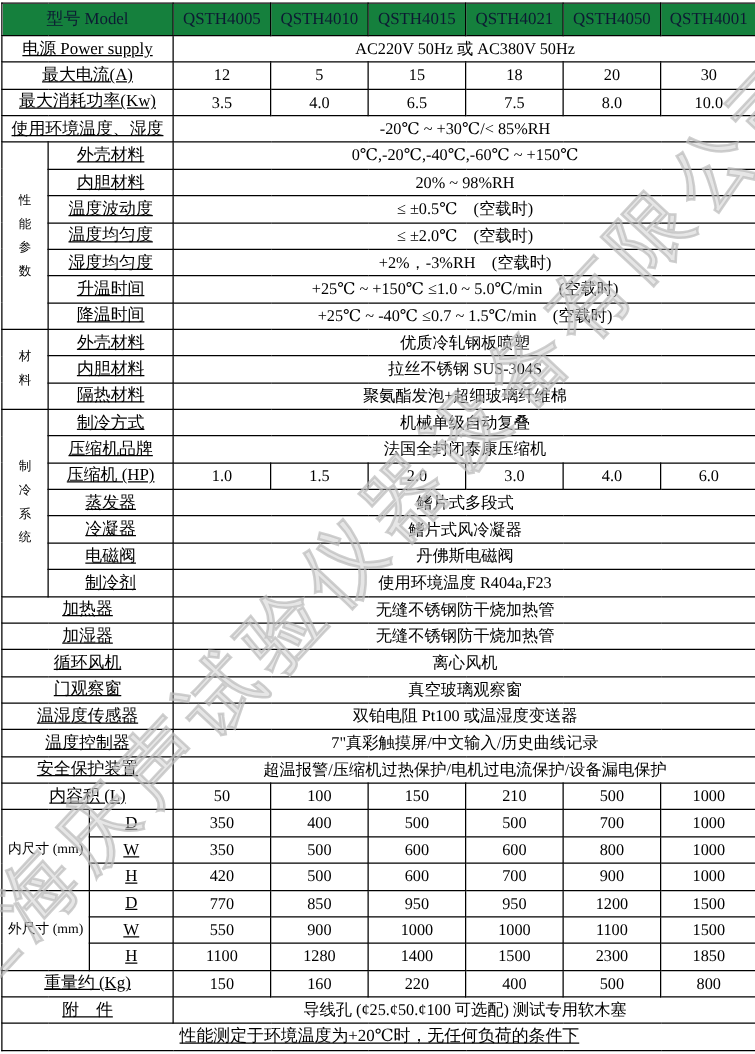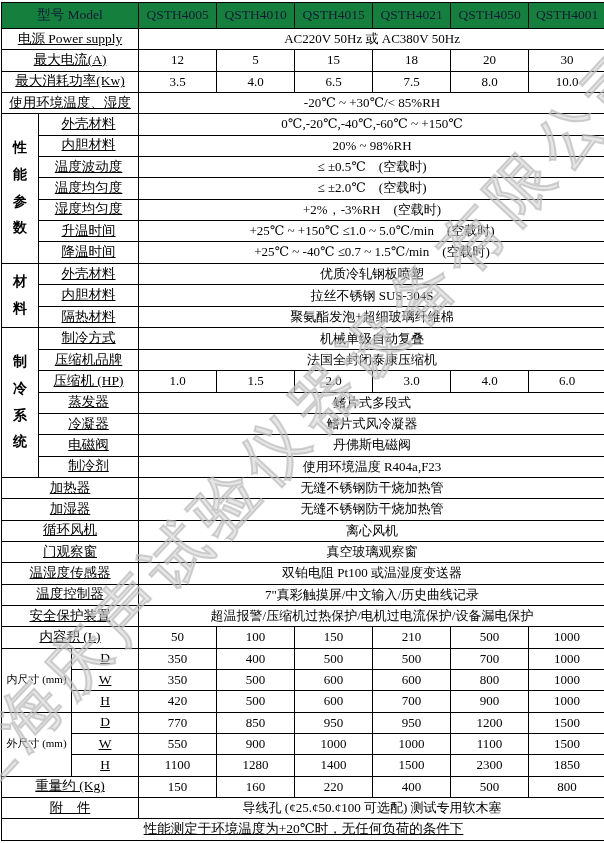--- a/index.html
+++ b/index.html
@@ -11,21 +11,21 @@
     position:absolute;left:1px;top:2px;width:602px;height:839px;
     border-collapse:collapse;table-layout:fixed;
   }
   td{
     border:1px solid #000;text-align:center;vertical-align:middle;
     font-size:13px;padding:0 2px;overflow:hidden;line-height:1.25;
   }
   tr.hdr td{background:#15803d;color:#0d1a33;font-size:13.5px;height:25px;}
   td.lbl{font-size:13.5px;text-decoration:underline;}
   td.vgroup{padding:0;}
-  .vtext{width:15px;margin:0 auto;word-break:break-all;line-height:1.9;font-size:14px;font-weight:bold;}
+  .vtext{width:15px;margin:0 auto;word-break:break-all;line-height:1.9;font-size:10px;}
   td.grp2{font-size:11px;}
   .wm{
     position:absolute;left:50%;top:50%;
     transform:translate(-50%,-50%) rotate(-47deg);
     font-size:64px;letter-spacing:8px;white-space:nowrap;
     color:rgba(188,188,188,0.38);
     -webkit-text-stroke:2px rgba(186,186,186,0.7);
     pointer-events:none;z-index:3;
   }
 </style>

